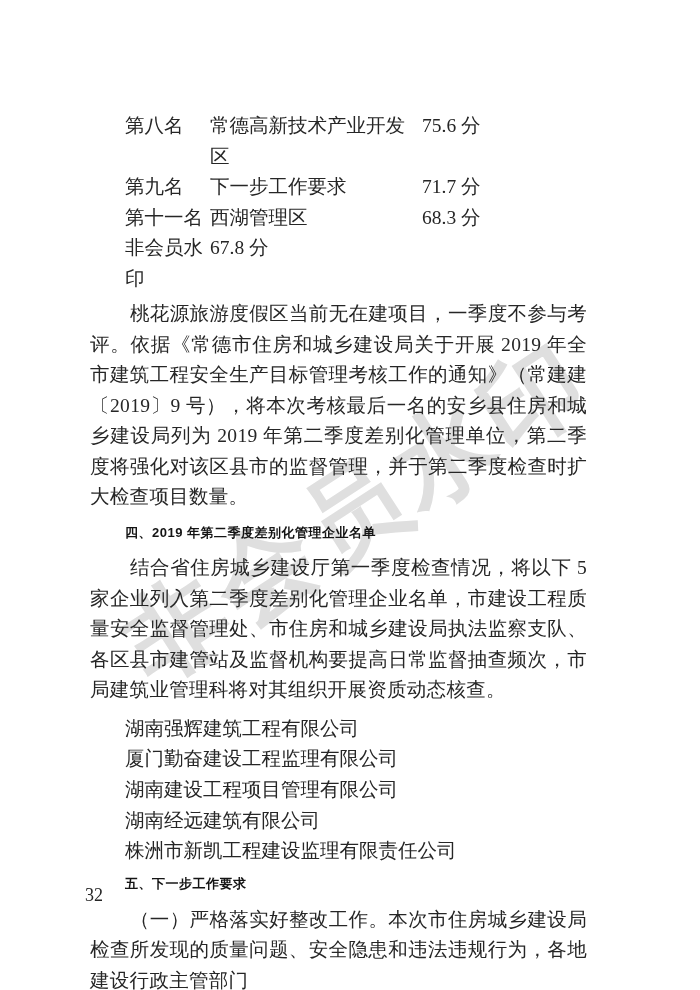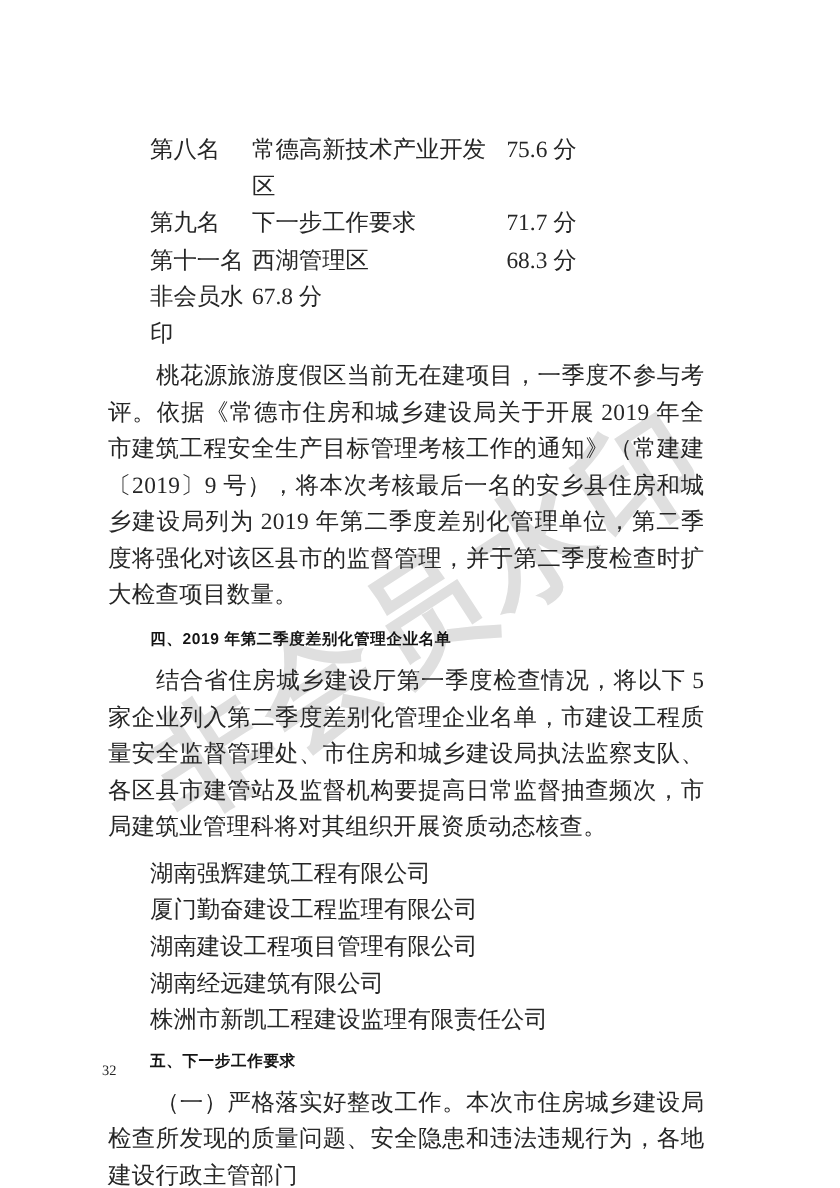--- a/index.html
+++ b/index.html
@@ -74,21 +74,21 @@
   .company-list li { line-height: 30.7px; }
 
   .heading-five { margin-top: 2px; }
 
   .page-number {
     position: absolute;
     left: 85px;
     top: 885px;
     z-index: 1;
     font-family: "Liberation Serif", serif;
-    font-size: 12px;
+    font-size: 18px;
     color: #262626;
   }
 </style>
 </head>
 <body>
 
 <div class="page">
 
   <div class="watermark">非会员水印</div>
 

